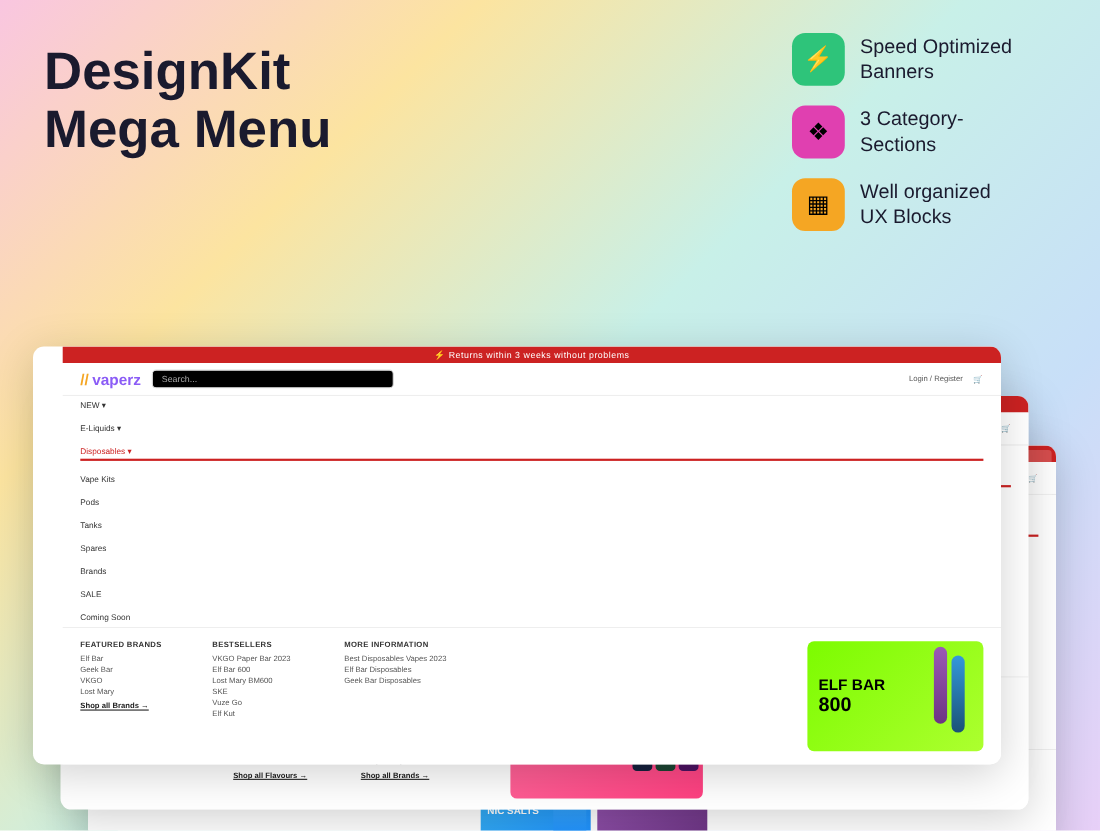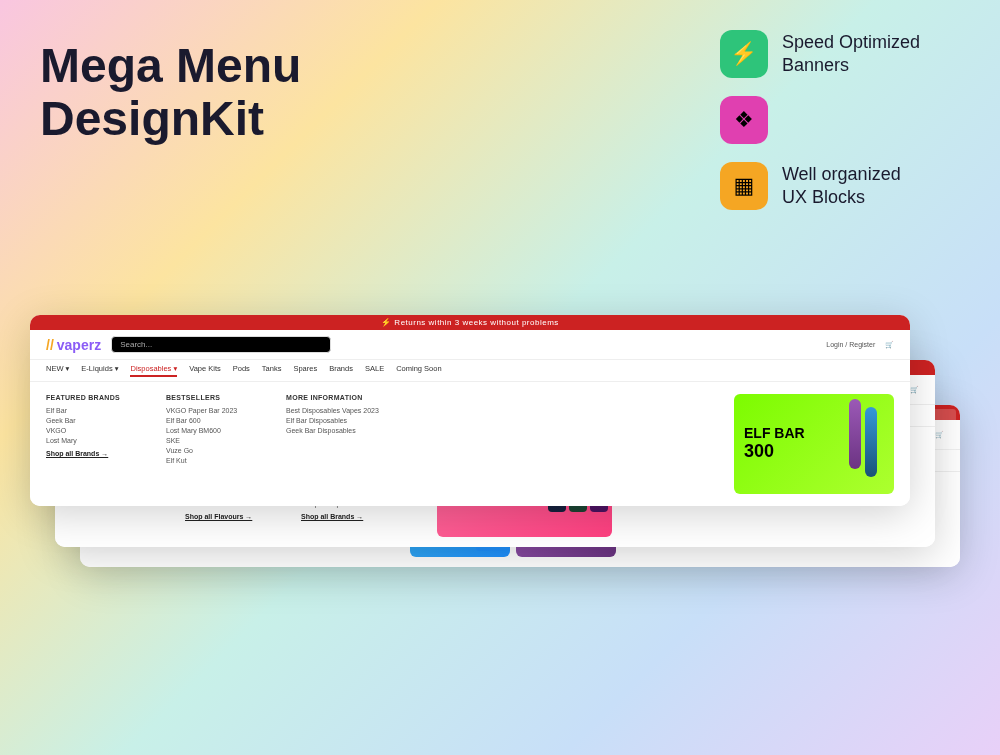--- a/index.html
+++ b/index.html
@@ -68,20 +68,21 @@
       height: 420px;
     }
 
     
     .browser-window {
       position: absolute;
       background: #fff;
       border-radius: 10px;
       box-shadow: 0 8px 40px rgba(0,0,0,0.18);
       overflow: hidden;
+      padding-left: 27px;
     }
 
     .browser-window.back {
       width: 880px;
       left: 50px;
       top: 90px;
       z-index: 1;
     }
     .browser-window.mid {
       width: 880px;
@@ -143,20 +144,21 @@
     }
 
     
     .menu-tabs {
       display: flex;
       gap: 12px;
       padding: 4px 16px;
       border-bottom: 1px solid #eee;
       font-size: 7.5px;
       color: #333;
+      flex-direction: column;
     }
     .menu-tab-active {
       border-bottom: 2px solid #cc2222;
       padding-bottom: 2px;
       color: #cc2222;
     }
 
     
     .mega-dropdown {
       display: flex;
@@ -313,31 +315,32 @@
       padding: 10px 14px;
       gap: 16px;
       background: #fff;
       min-height: 80px;
     }
   </style>
 </head>
 <body>
 
 <div class="hero-title">
+  <div>DesignKit</div>
   <div>Mega Menu</div>
-  <div>DesignKit</div>
 </div>
 
 <div class="features">
   <div class="feature-item">
     <div class="feature-icon green">⚡</div>
     <div class="feature-text">Speed Optimized<br>Banners</div>
   </div>
   <div class="feature-item">
     <div class="feature-icon pink">❖</div>
+    <div class="feature-text">3 Category-<br>Sections</div>
   </div>
   <div class="feature-item">
     <div class="feature-icon orange">▦</div>
     <div class="feature-text">Well organized<br>UX Blocks</div>
   </div>
 </div>
 
 <div class="browsers-container">
 
   <div class="browser-window back">
@@ -490,21 +493,21 @@
       <div class="mega-col">
         <div class="mega-col-title">MORE INFORMATION</div>
         <div class="mega-col-item">Best Disposables Vapes 2023</div>
         <div class="mega-col-item">Elf Bar Disposables</div>
         <div class="mega-col-item">Geek Bar Disposables</div>
       </div>
       <div class="banner-area" style="flex:1; justify-content:flex-end;">
         <div class="banner-elf">
           <div>
             <div class="banner-elf-text">ELF BAR</div>
-            <div class="banner-elf-text" style="font-size:18px;">300</div>
+            <div class="banner-elf-text" style="font-size:18px;">800</div>
           </div>
           <div class="banner-elf-device">
             <div class="vape-stick" style="background:linear-gradient(#9b59b6,#6c3483);"></div>
             <div class="vape-stick" style="background:linear-gradient(#3498db,#1a5276); margin-top:8px;"></div>
           </div>
         </div>
       </div>
     </div>
   </div>
 

